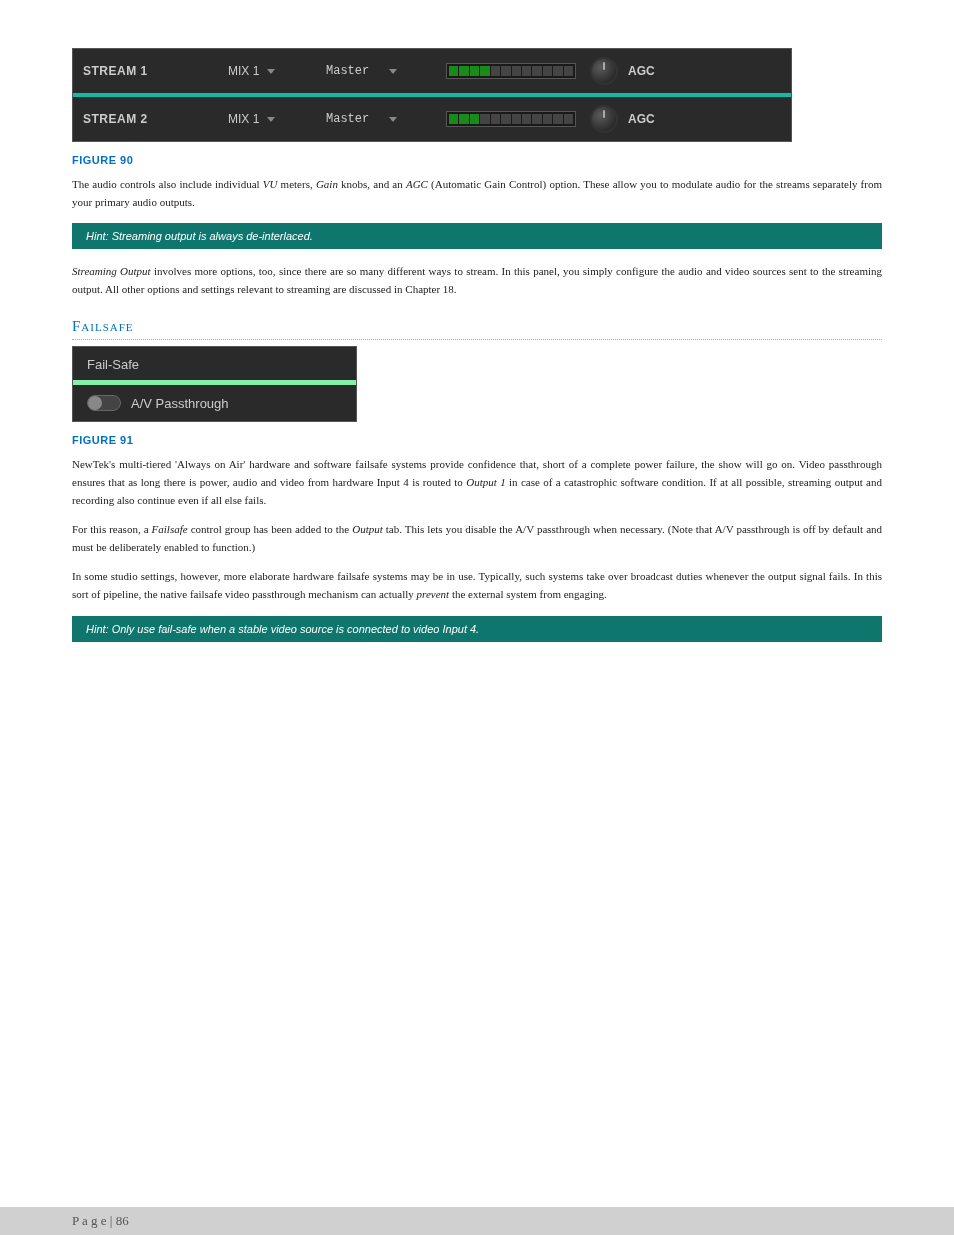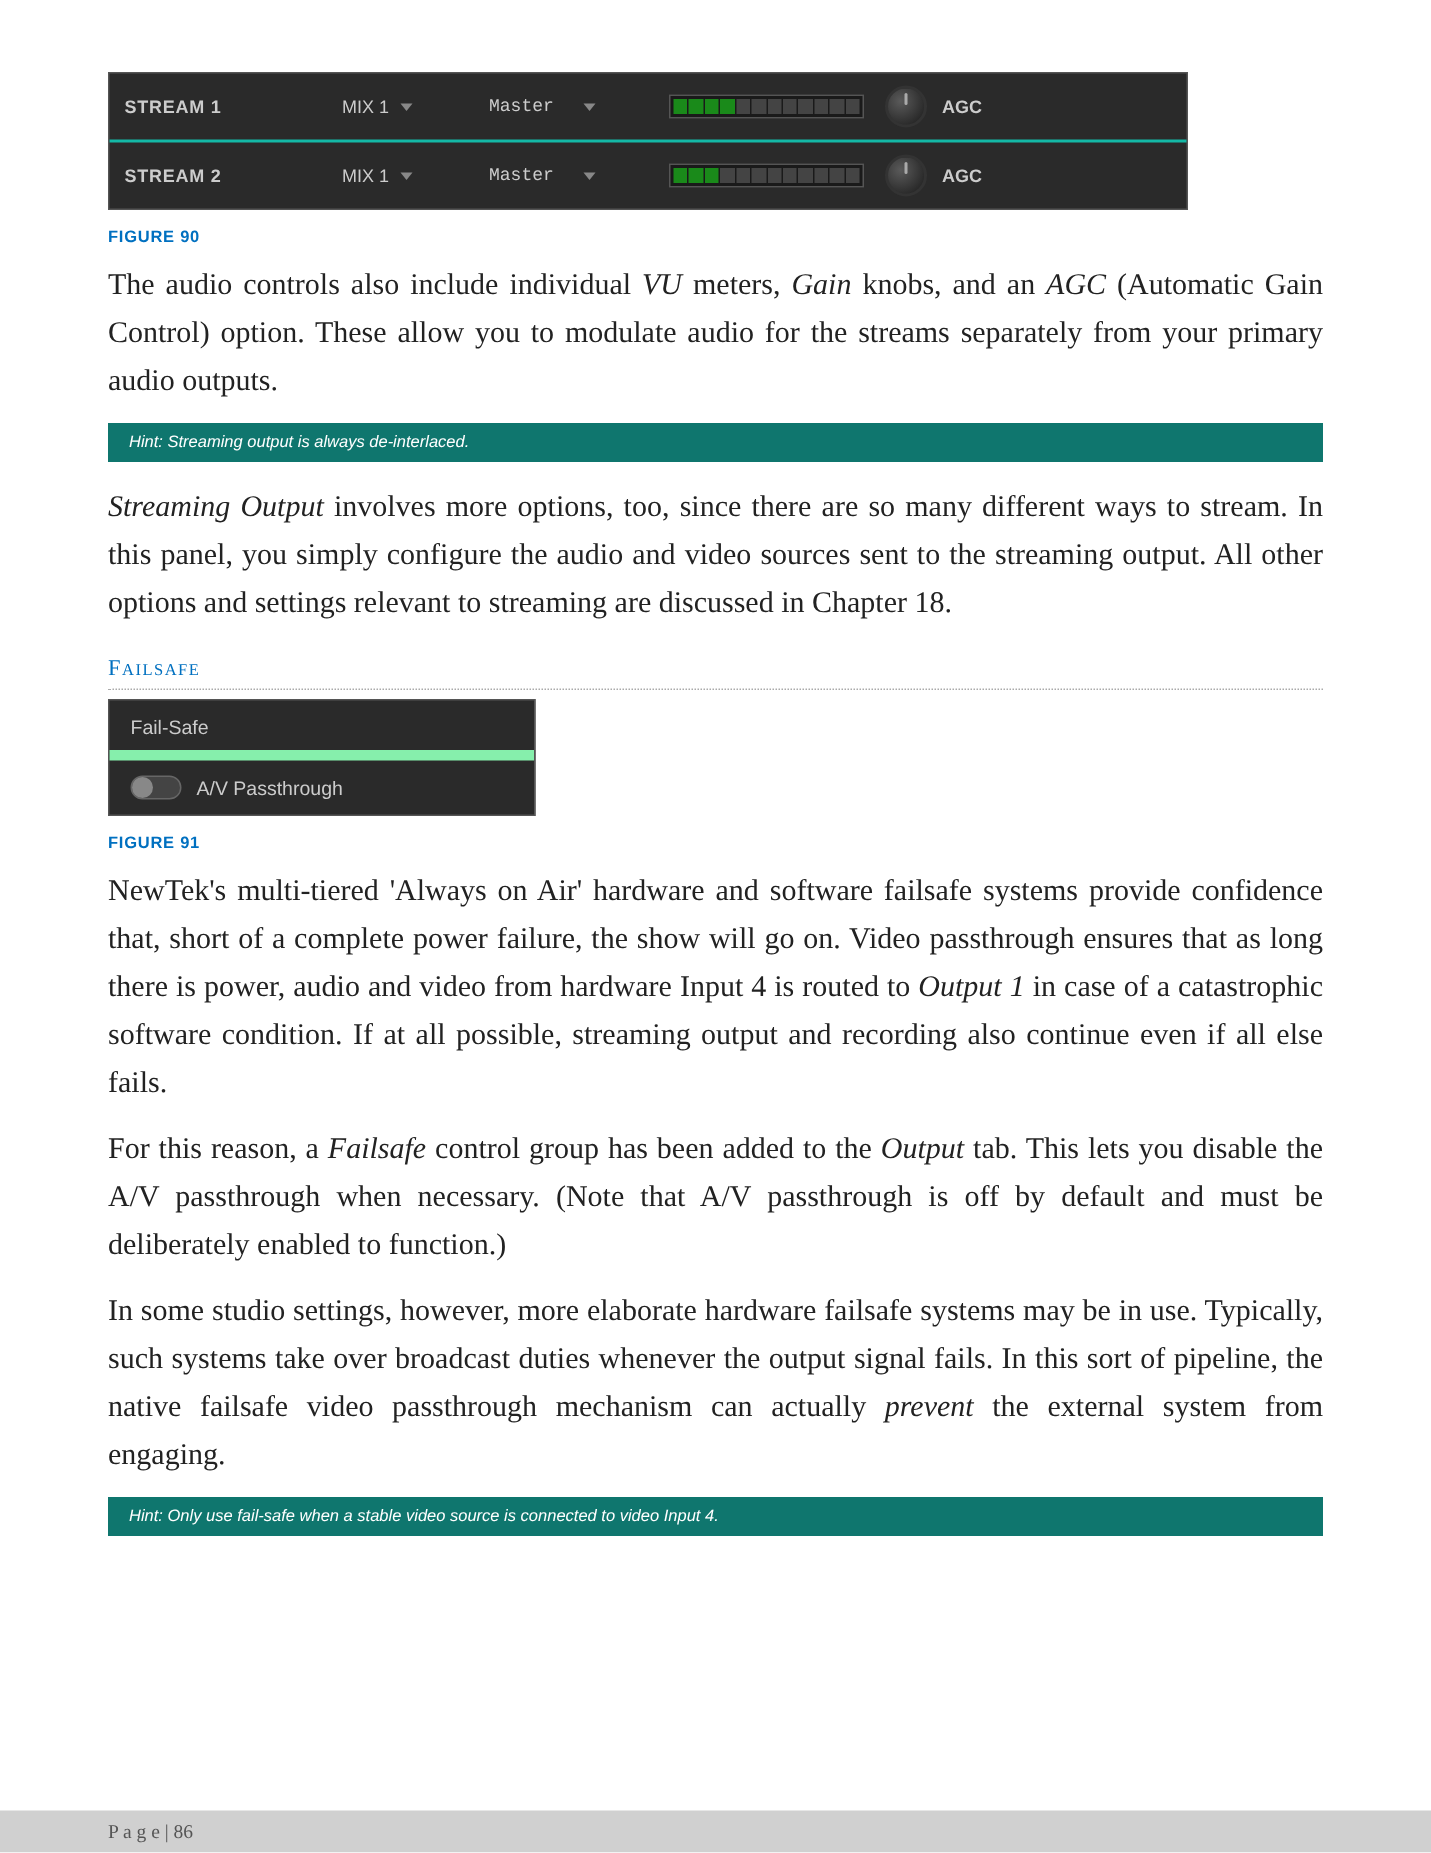--- a/index.html
+++ b/index.html
@@ -20,21 +20,21 @@
     .stream-panel {
       background: #2a2a2a;
       border: 1px solid #555;
       padding: 0;
       margin-bottom: 12px;
       width: 720px;
     }
     .stream-row {
       display: flex;
       align-items: center;
-      border-bottom: 2px solid #14b8a6;
+      border-bottom: 4px solid #14b8a6;
       padding: 8px 10px;
       gap: 0;
     }
     .stream-row:last-child { border-bottom: none; }
     .stream-label {
       color: #ccc;
       font-family: Arial, sans-serif;
       font-size: 12px;
       font-weight: bold;
       width: 100px;
@@ -121,21 +121,21 @@
       font-family: Arial, sans-serif;
       font-size: 11px;
       font-weight: bold;
       margin-bottom: 10px;
       margin-top: 4px;
       letter-spacing: 0.5px;
     }
 
     .body-text {
       font-family: "Times New Roman", Times, serif;
-      font-size: 20px;
+      font-size: 11px;
       line-height: 1.6;
       text-align: justify;
       margin-bottom: 12px;
     }
     .body-text em, .italic { font-style: italic; }
 
     .hint-box {
       background: #0f766e;
       color: #fff;
       font-family: Arial, sans-serif;
@@ -163,21 +163,21 @@
       background: #2a2a2a;
       border: 1px solid #555;
       width: 285px;
       margin-bottom: 12px;
       font-family: Arial, sans-serif;
     }
     .failsafe-title {
       color: #ccc;
       font-size: 13px;
       padding: 10px 14px 8px 14px;
-      border-bottom: 7px solid #86efac;
+      border-bottom: 5px solid #86efac;
     }
     .failsafe-row {
       display: flex;
       align-items: center;
       padding: 10px 14px;
       gap: 10px;
     }
     .toggle-switch {
       width: 34px;
       height: 16px;

